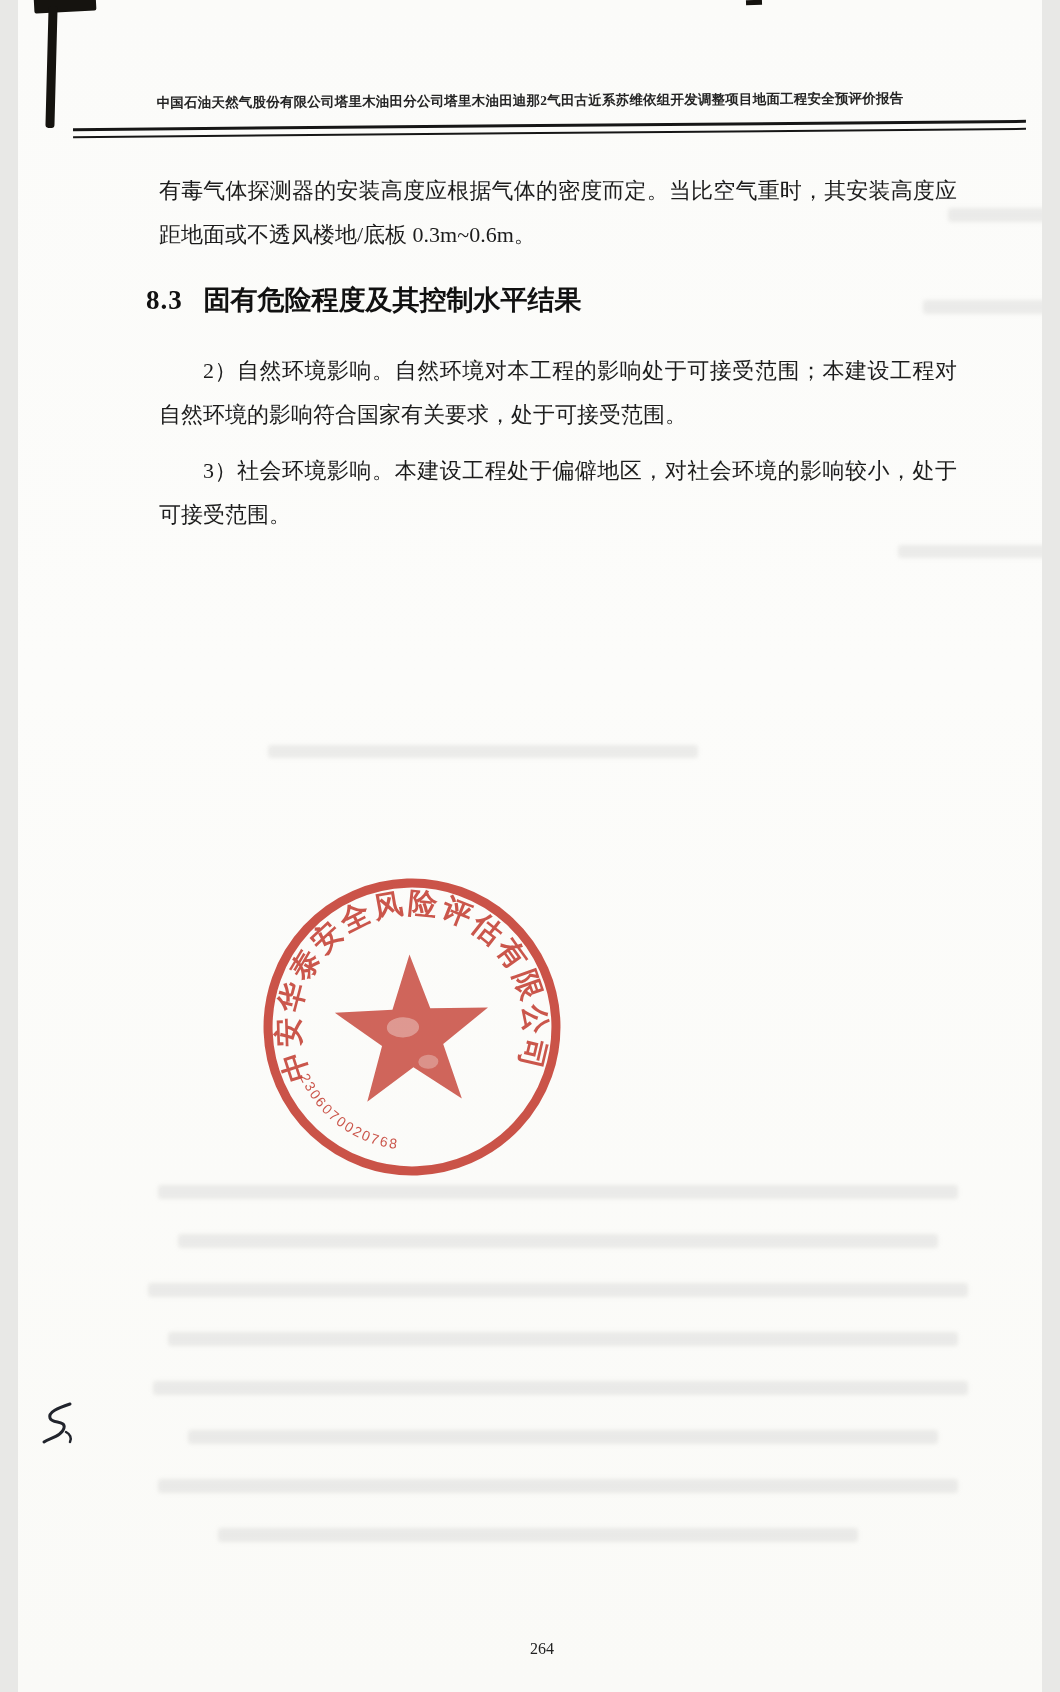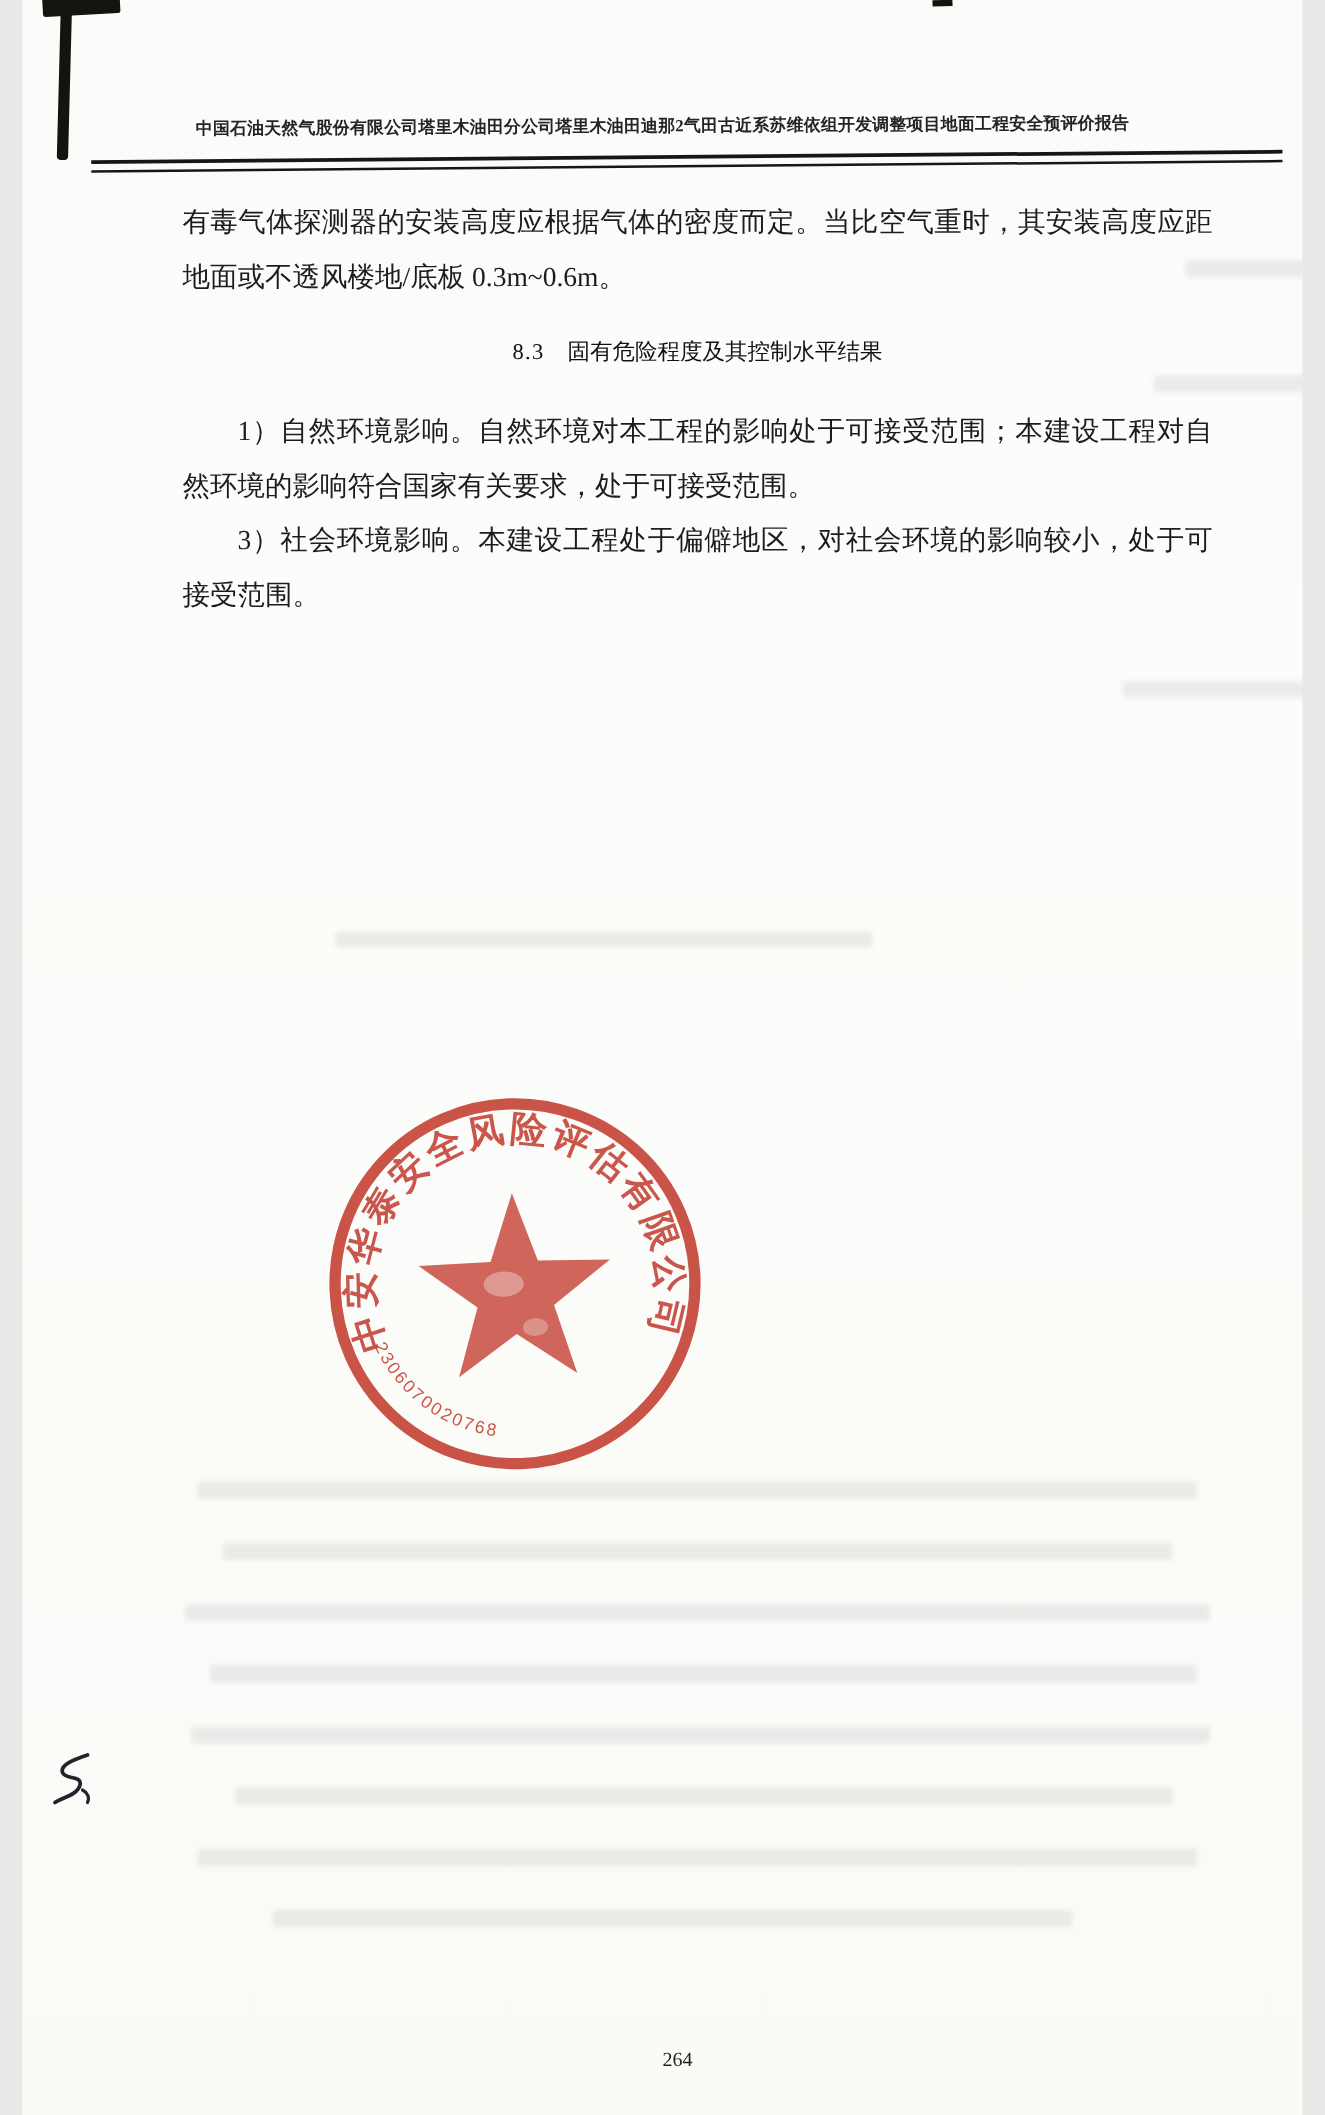--- a/index.html
+++ b/index.html
@@ -32,25 +32,25 @@
     border-top:3px solid #161616;border-bottom:2px solid #161616;
     transform:rotate(-.5deg);
   }
 
   
   .content{
     position:absolute;left:128px;top:156px;width:824px;
     font-size:22px;line-height:43.5px;
     text-align:justify;
   }
-  .content p{margin:0;}
+  .content p{margin:13px;}
   .content p.indent{text-indent:2em;}
   h2.sec{
-    font-size:18px;line-height:1.45;font-weight:400;color:#111;
-    margin:25px 0 29px 0;text-align:center;text-indent:0;
+    font-size:27px;line-height:1.45;font-weight:700;color:#111;
+    margin:25px 0 29px 0;text-align:left;text-indent:0;
   }
   h2.sec .num{letter-spacing:1px;margin-right:14px;font-family:"Liberation Serif",serif;}
 
   
   .stamp{
     position:absolute;left:243px;top:876px;width:302px;height:302px;
     mix-blend-mode:multiply;opacity:.93;
     transform:rotate(-2deg);
     pointer-events:none;
   }
@@ -91,21 +91,21 @@
 
   <div class="content">
 
     <p>有毒气体探测器的安装高度应根据气体的密度而定。当比空气重时，其安装高度应距地面或不透风楼地/底板 0.3m~0.6m。</p>
 
     <h2 class="sec">
       <span class="num">8.3</span>
       <span>固有危险程度及其控制水平结果</span>
     </h2>
 
-    <p class="indent">1）自然环境影响。自然环境对本工程的影响处于可接受范围；本建设工程对自然环境的影响符合国家有关要求，处于可接受范围。</p>
+    <p class="indent">2）自然环境影响。自然环境对本工程的影响处于可接受范围；本建设工程对自然环境的影响符合国家有关要求，处于可接受范围。</p>
     <p class="indent">3）社会环境影响。本建设工程处于偏僻地区，对社会环境的影响较小，处于可接受范围。</p>
 
 
   </div>
 
   <svg class="stamp" viewBox="0 0 300 300">
     <circle cx="150" cy="150" r="143" fill="none" stroke="#c5362a" stroke-width="9" opacity=".92"></circle>
     <defs>
       <path id="ringPath" d="M 47.6 197.8 A 113 113 0 1 1 252.4 197.8" fill="none"></path>
       <path id="numPath" d="M 35.3 191.7 A 122 122 0 0 0 171.2 270.2" fill="none"></path>

